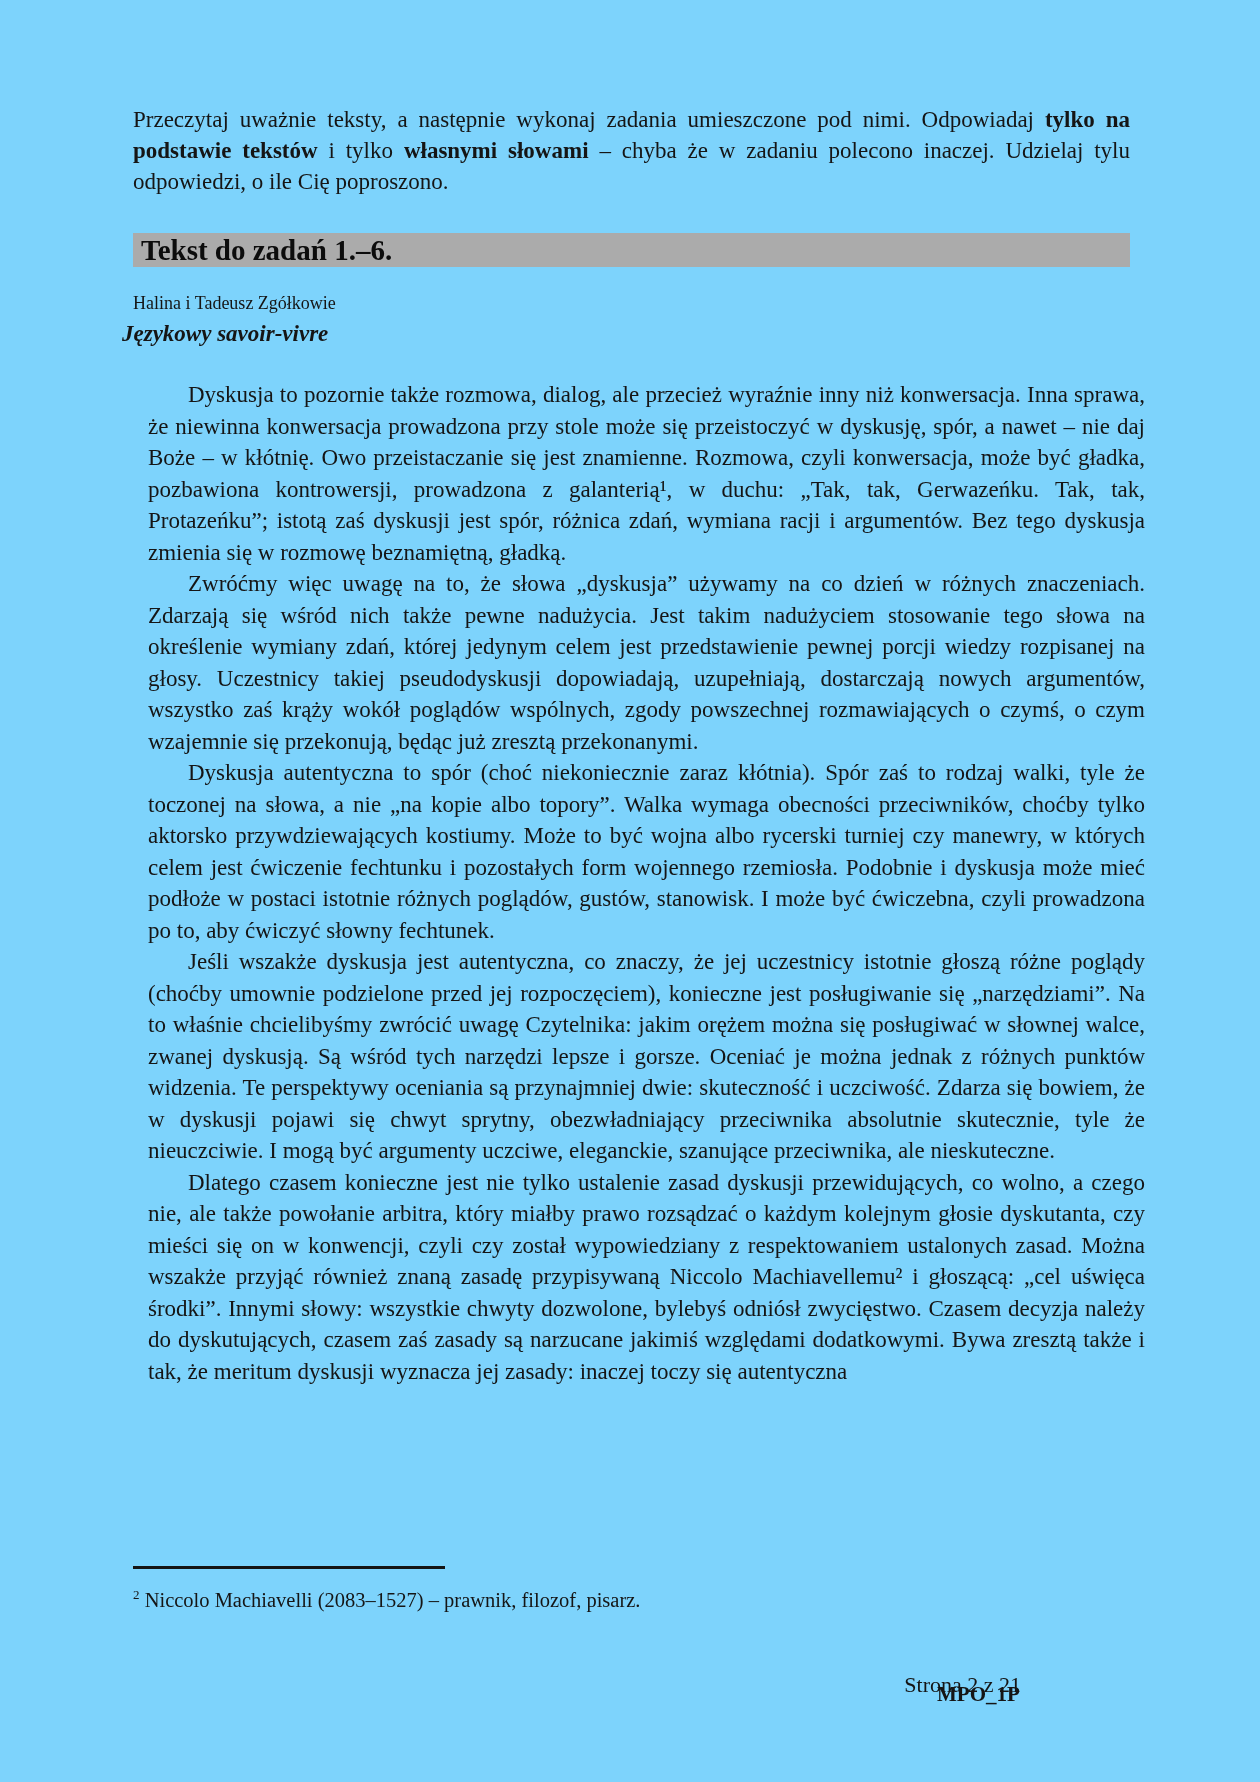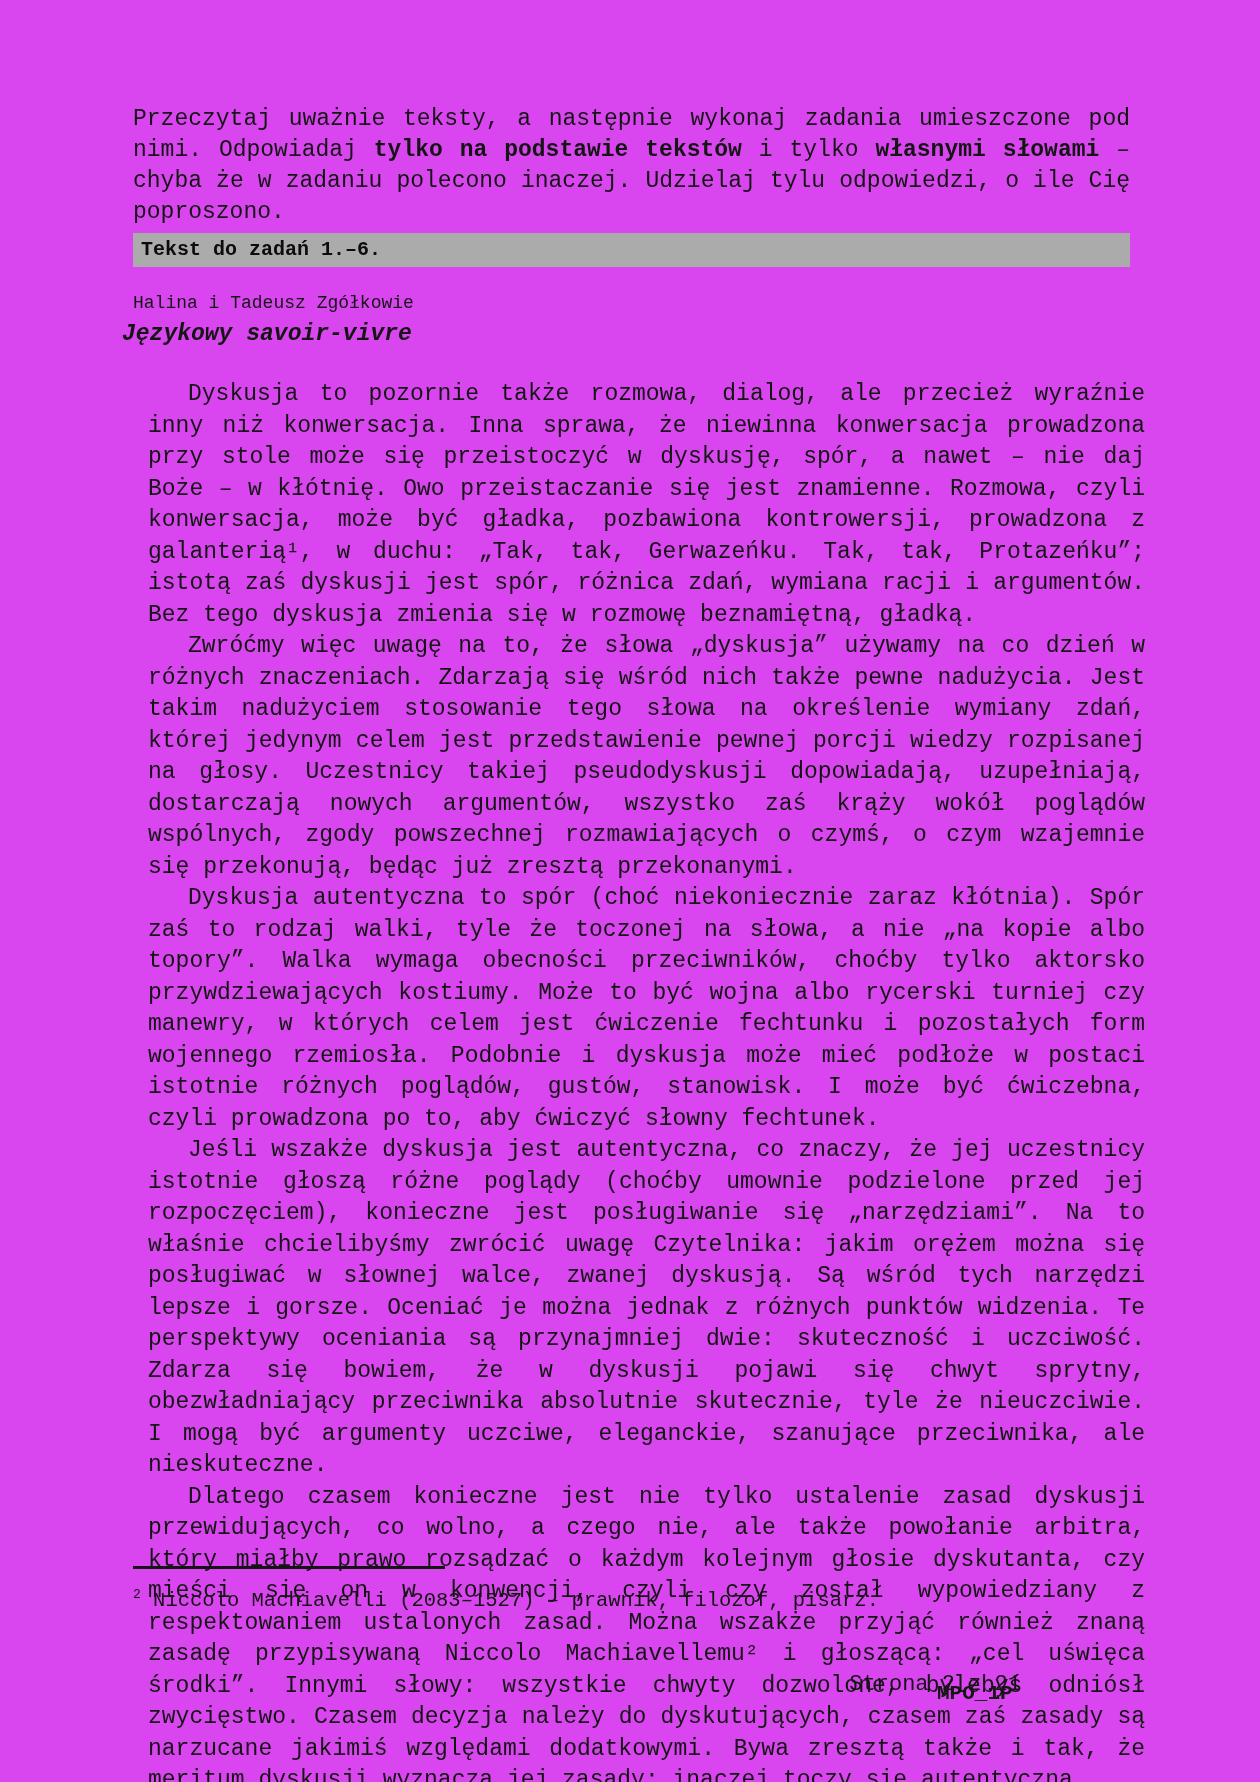--- a/index.html
+++ b/index.html
@@ -2,37 +2,37 @@
 <html lang="pl"><head>
 <meta charset="utf-8">
 <title>Strona 2 z 21</title>
 <style>
   * { margin:0; padding:0; box-sizing:border-box; }
   html, body { background:#ffffff; }
   .page {
     position:relative;
     width:1260px;
     height:1782px;
-    background:#d946ef;
-    font-family:Liberation Mono, monospace;
+    background:#7dd3fc;
+    font-family:Liberation Serif, serif;
     color:#151515;
     overflow:hidden;
   }
   .instructions {
     position:absolute;
     top:104px; left:133px; width:997px;
     font-size:23px; line-height:31px;
     text-align:justify;
   }
   .instructions b { font-weight:bold; }
   .banner {
     position:absolute;
     top:233px; left:133px; width:997px; height:34px;
     background:#ababab;
-    font-size:20px; font-weight:bold;
+    font-size:29px; font-weight:bold;
     line-height:34px;
     padding-left:8px;
     color:#0c0c0c;
   }
   .author {
     position:absolute;
     top:288px; left:133px;
     font-size:18px; line-height:30px;
   }
   .work-title {

